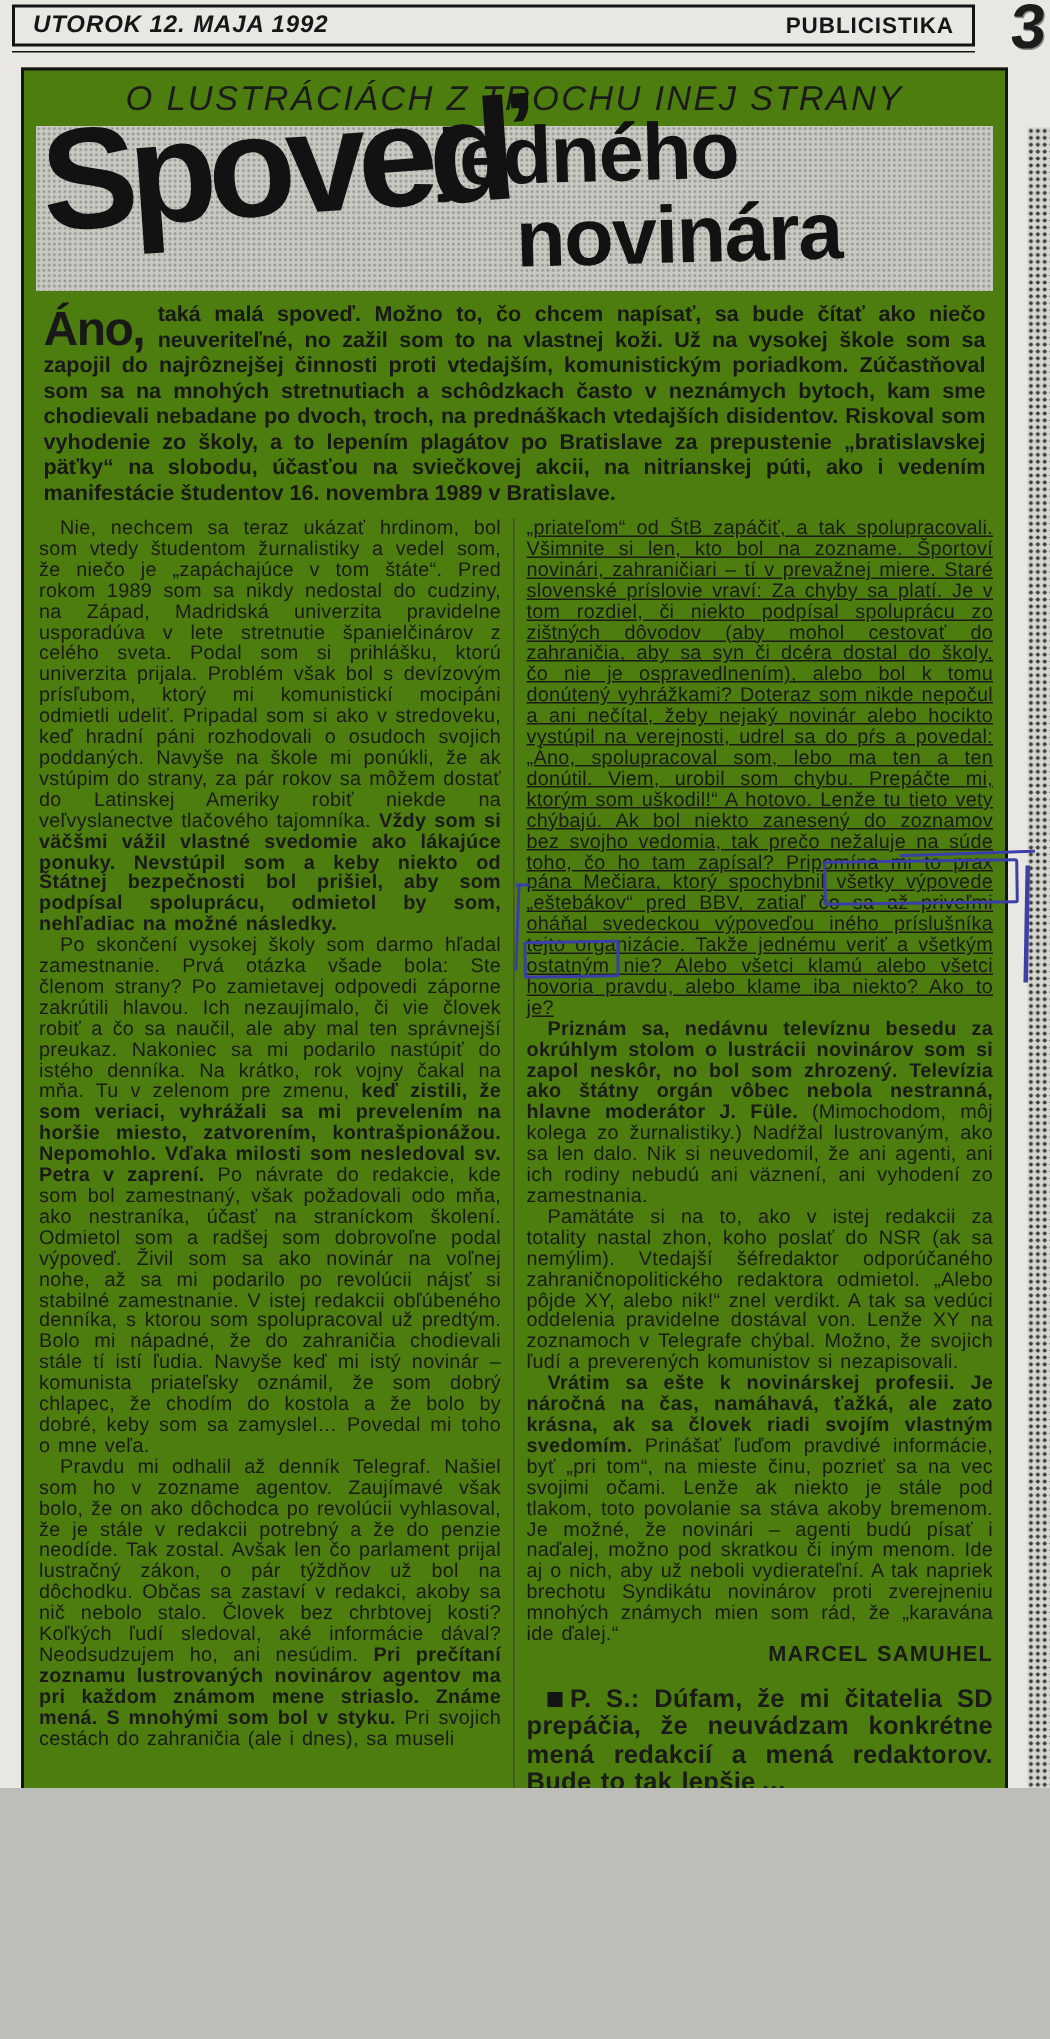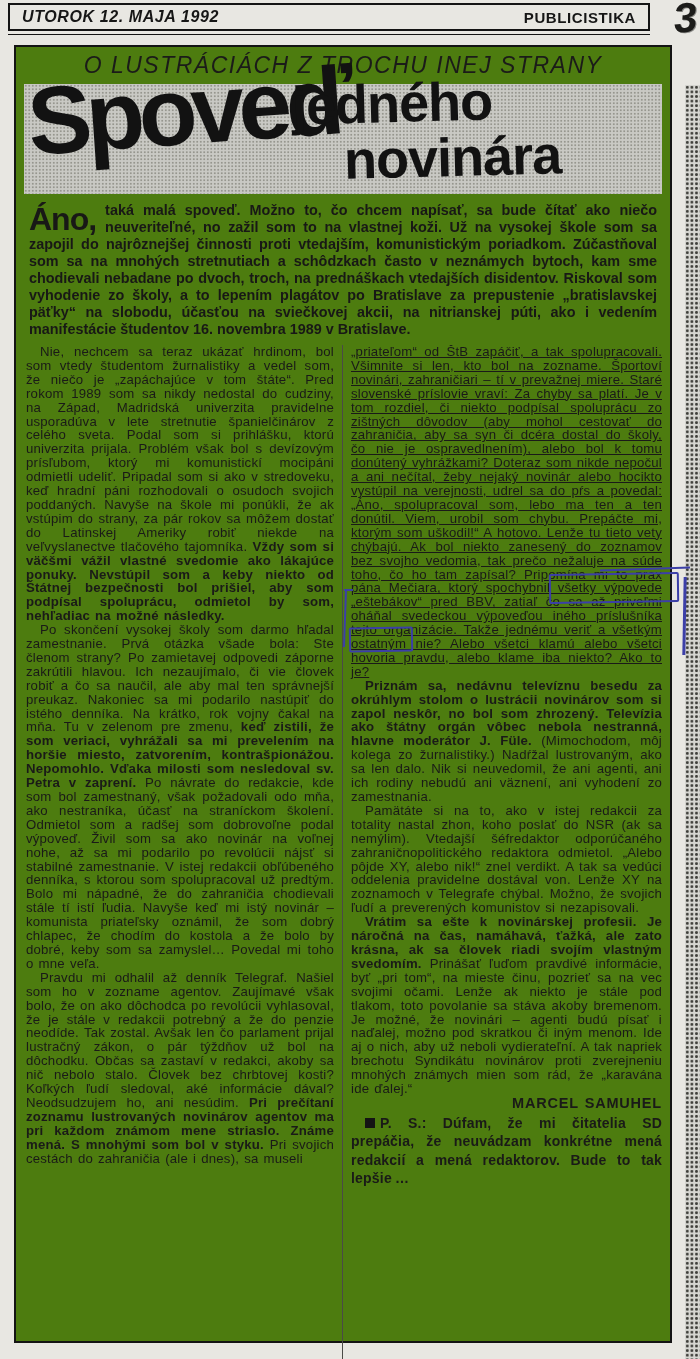--- a/index.html
+++ b/index.html
@@ -1,16 +1,16 @@
 <!DOCTYPE html>
 <html><head>
 <meta charset="utf-8">
 <style>
   html,body{margin:0;padding:0;background:#bdbdb9;}
-  .page{position:relative;width:700px;height:1359px;background:#e8e7e2;
+  .page{position:relative;width:700px;height:1192px;background:#e8e7e2;
         font-family:"Liberation Sans",sans-serif;color:#161616;overflow:hidden;margin:0 auto;}
   
   .masthead{position:absolute;left:8px;top:3px;width:642px;height:28px;border:2px solid #141414;
             box-sizing:border-box;display:flex;align-items:center;justify-content:space-between;
             padding:0 12px;background:#e8e7e2;}
   .masthead-rule{position:absolute;left:8px;top:34px;width:642px;height:1px;background:#141414;}
   .date-label{font-style:italic;font-weight:700;font-size:16px;letter-spacing:.6px;}
   .section-label{font-weight:700;font-size:15px;letter-spacing:.6px;padding-left:11px;}
   .pagenum{position:absolute;right:3px;top:-6px;font-size:42px;font-weight:900;
            transform:skewX(-6deg) rotate(-2deg);color:#1c1c1a;text-shadow:1px 1px 0 #8a8a86;}
@@ -36,21 +36,21 @@
   
   .cols{display:flex;margin-top:7px;height:1116px;overflow:hidden;align-items:stretch;}
   .col{box-sizing:border-box;width:50%;text-align:justify;font-size:13.2px;line-height:13.9px;
        letter-spacing:.2px;word-spacing:1.2px;color:#1a1a18;}
   .col-left{padding:0 8px 0 3px;border-right:1px solid #4a4a46;}
   .col-right{padding:0 1px 0 8px;}
   .col p{margin:0;text-indent:14px;}
   .col p.noindent{text-indent:0;text-decoration:underline;}
   .b{font-weight:700;}
   .signature{text-align:right;font-size:14.5px;font-weight:700;letter-spacing:.8px;margin-top:1px;}
-  .ps{font-weight:700;font-size:14px;line-height:18.4px;margin-top:3px;text-align:justify;
+  .ps{font-weight:700;font-size:17px;line-height:18.4px;margin-top:13px;text-align:justify;
       text-indent:14px;}
   .ps-square{display:inline-block;width:10px;height:10px;background:#141414;margin-right:5px;}
   
   .edge-strip{position:absolute;right:0;top:85px;width:15px;height:1274px;background-color:#d6d6d1;
       background-image:radial-gradient(circle,#3f3f3a 1.2px,transparent 1.5px);
       background-size:4.6px 4.6px;}
   
   .pen{position:absolute;border-color:#3c3fa8;pointer-events:none;}
   .pen-box1{left:549px;top:573px;width:126px;height:26px;border:2.5px solid #3c3fa8;
       transform:rotate(-.8deg);border-radius:2px;}

